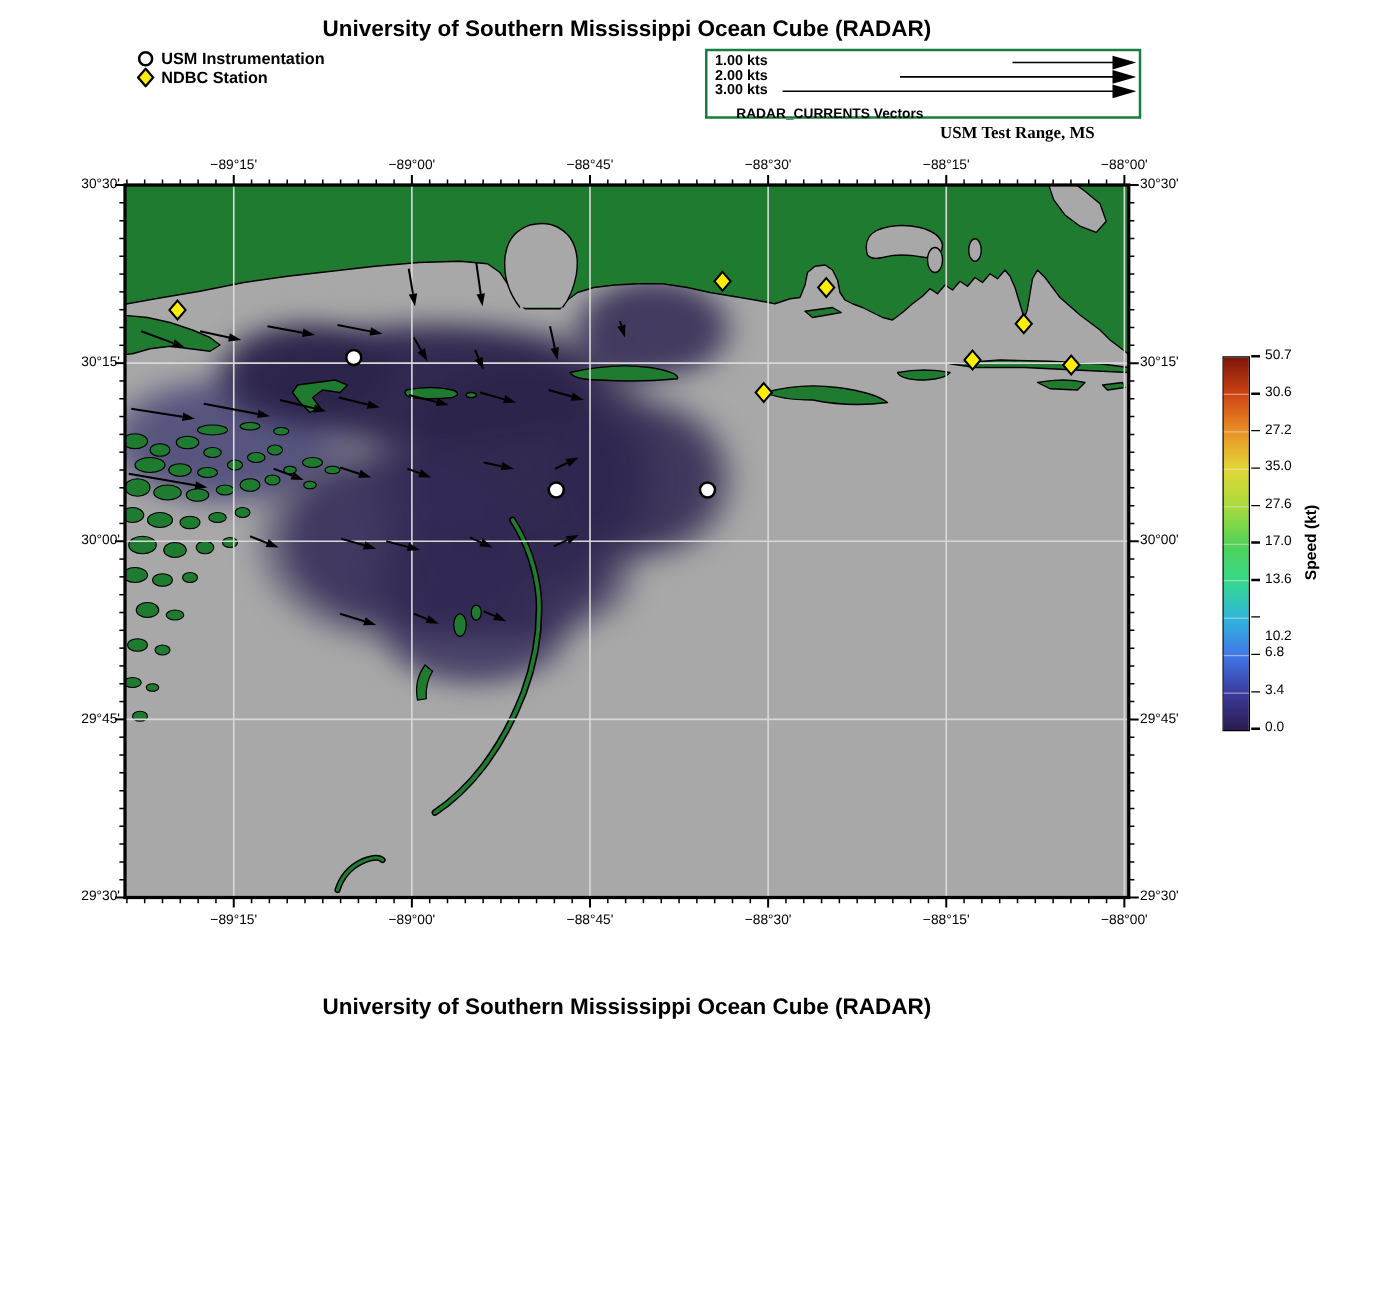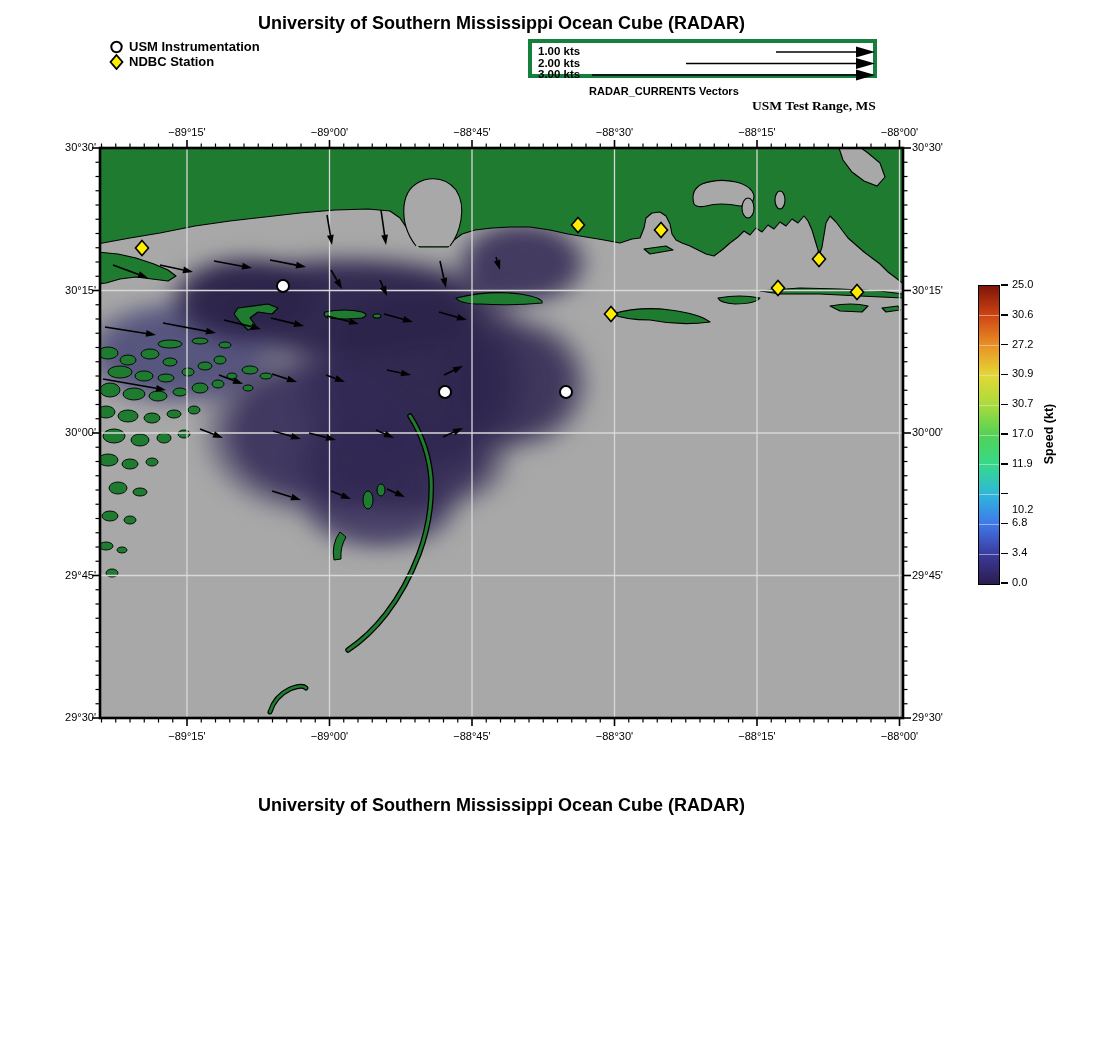--- a/index.html
+++ b/index.html
@@ -2,21 +2,21 @@
 <html><head>
 <meta charset="utf-8">
 <style>
   html,body{margin:0;padding:0;background:#fff;}
   #page{position:relative;width:1100px;height:1050px;background:#fff;overflow:hidden;
         font-family:"Liberation Sans",sans-serif;color:#000;}
   .abs{position:absolute;}
   .title{font-weight:bold;font-size:18px;text-align:center;width:1003px;left:0;}
   .legend-row{position:absolute;display:flex;align-items:center;gap:4px;height:15px;}
   .legend-label{font-weight:bold;font-size:13px;white-space:nowrap;}
-  #vsbox{position:absolute;left:528px;top:39px;width:349px;height:39px;border:4px solid #15803d;background:#fff;box-sizing:border-box;}
+  #vsbox{position:absolute;left:564px;top:39px;width:349px;height:56px;border:2px solid #15803d;background:#fff;box-sizing:border-box;}
   .vslab{position:absolute;left:6px;font-weight:bold;font-size:11.5px;line-height:11px;white-space:nowrap;}
   #vs-caption{position:absolute;left:549px;top:85px;font-weight:bold;font-size:11px;padding-left:40px;}
   #subtitle{position:absolute;top:97px;left:0;width:1003px;text-align:center;
             font-family:"Liberation Serif",serif;font-weight:bold;font-size:17px;}
   #range-label{position:absolute;left:752px;top:98px;font-family:"Liberation Serif",serif;font-weight:bold;font-size:13.5px;}
   #map{position:absolute;left:100px;top:148px;width:803px;height:570px;}
   #sea{position:absolute;inset:0;overflow:hidden;}
   #field{position:absolute;inset:0;filter:blur(9px);}
   .blob{position:absolute;}
   #map svg.layer{position:absolute;left:0;top:0;}
@@ -575,33 +575,33 @@
         <div class="cbsep" style="top: 59.1px;"></div>
         <div class="cbsep" style="top: 88.9px;"></div>
         <div class="cbsep" style="top: 118.7px;"></div>
         <div class="cbsep" style="top: 148.5px;"></div>
         <div class="cbsep" style="top: 178.3px;"></div>
         <div class="cbsep" style="top: 208.1px;"></div>
         <div class="cbsep" style="top: 237.9px;"></div>
         <div class="cbsep" style="top: 267.7px;"></div>
       </div>
   <div class="cbtick" style="top: -0.7px;"></div>
-      <div class="cblab" style="top: -7px;">25.0</div>
+      <div class="cblab" style="top: -7px;">50.7</div>
       <div class="cbtick" style="top: 29.1px;"></div>
       <div class="cblab" style="top: 22.8px;">30.6</div>
       <div class="cbtick" style="top: 58.9px;"></div>
       <div class="cblab" style="top: 52.6px;">27.2</div>
       <div class="cbtick" style="top: 88.7px;"></div>
-      <div class="cblab" style="top: 82.4px;">30.9</div>
+      <div class="cblab" style="top: 82.4px;">35.0</div>
       <div class="cbtick" style="top: 118.5px;"></div>
-      <div class="cblab" style="top: 112.2px;">30.7</div>
+      <div class="cblab" style="top: 112.2px;">27.6</div>
       <div class="cbtick" style="top: 148.3px;"></div>
       <div class="cblab" style="top: 142px;">17.0</div>
       <div class="cbtick" style="top: 178.1px;"></div>
-      <div class="cblab" style="top: 171.8px;">11.9</div>
+      <div class="cblab" style="top: 171.8px;">13.6</div>
       <div class="cbtick" style="top: 207.9px;"></div>
       <div class="cblab" style="top: 185px; margin-top: 33px;">10.2</div>
       <div class="cbtick" style="top: 237.7px;"></div>
       <div class="cblab" style="top: 231.4px;">6.8</div>
       <div class="cbtick" style="top: 267.5px;"></div>
       <div class="cblab" style="top: 261.2px;">3.4</div>
       <div class="cbtick" style="top: 297.3px;"></div>
       <div class="cblab" style="top: 291px;">0.0</div>
     </div>
   <div id="speed-label">Speed (kt)</div>

